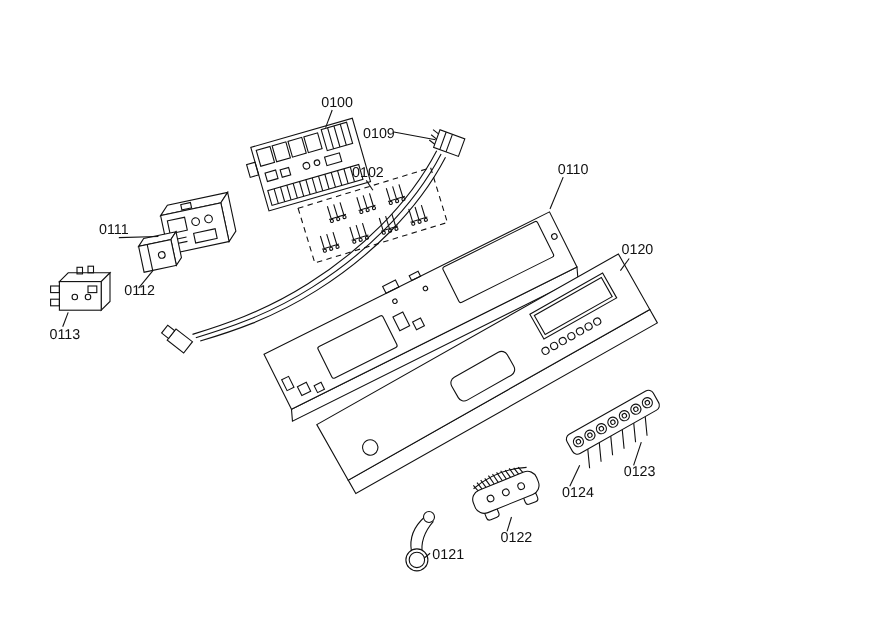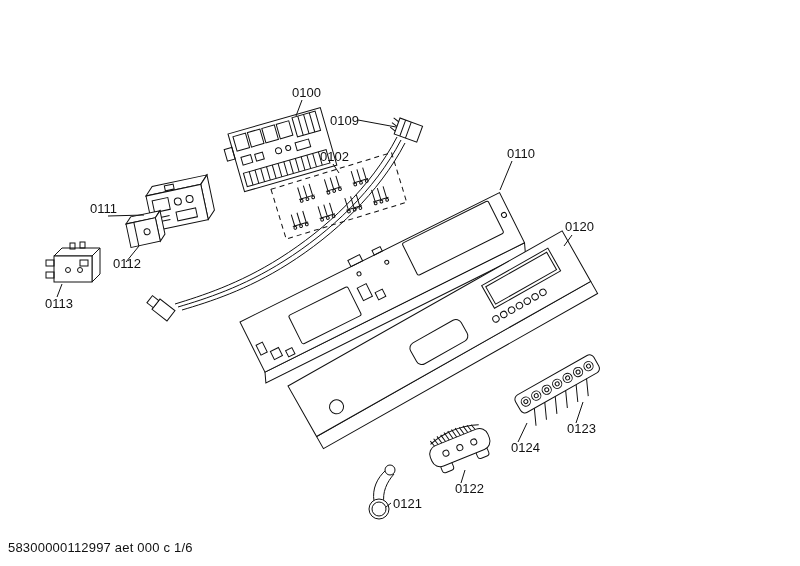--- a/index.html
+++ b/index.html
@@ -196,14 +196,13 @@
       <text x="113" y="268">0112</text>
       <text x="45" y="308">0113</text>
       <text x="565" y="231">0120</text>
       <text x="393" y="508">0121</text>
       <text x="455" y="493">0122</text>
       <text x="567" y="433">0123</text>
       <text x="511" y="452">0124</text>
     </g>
   </svg>
 
-  <div class="footer">58300000112997 aet 000 c 1/6</div>
 </div>
 
 </body></html>

